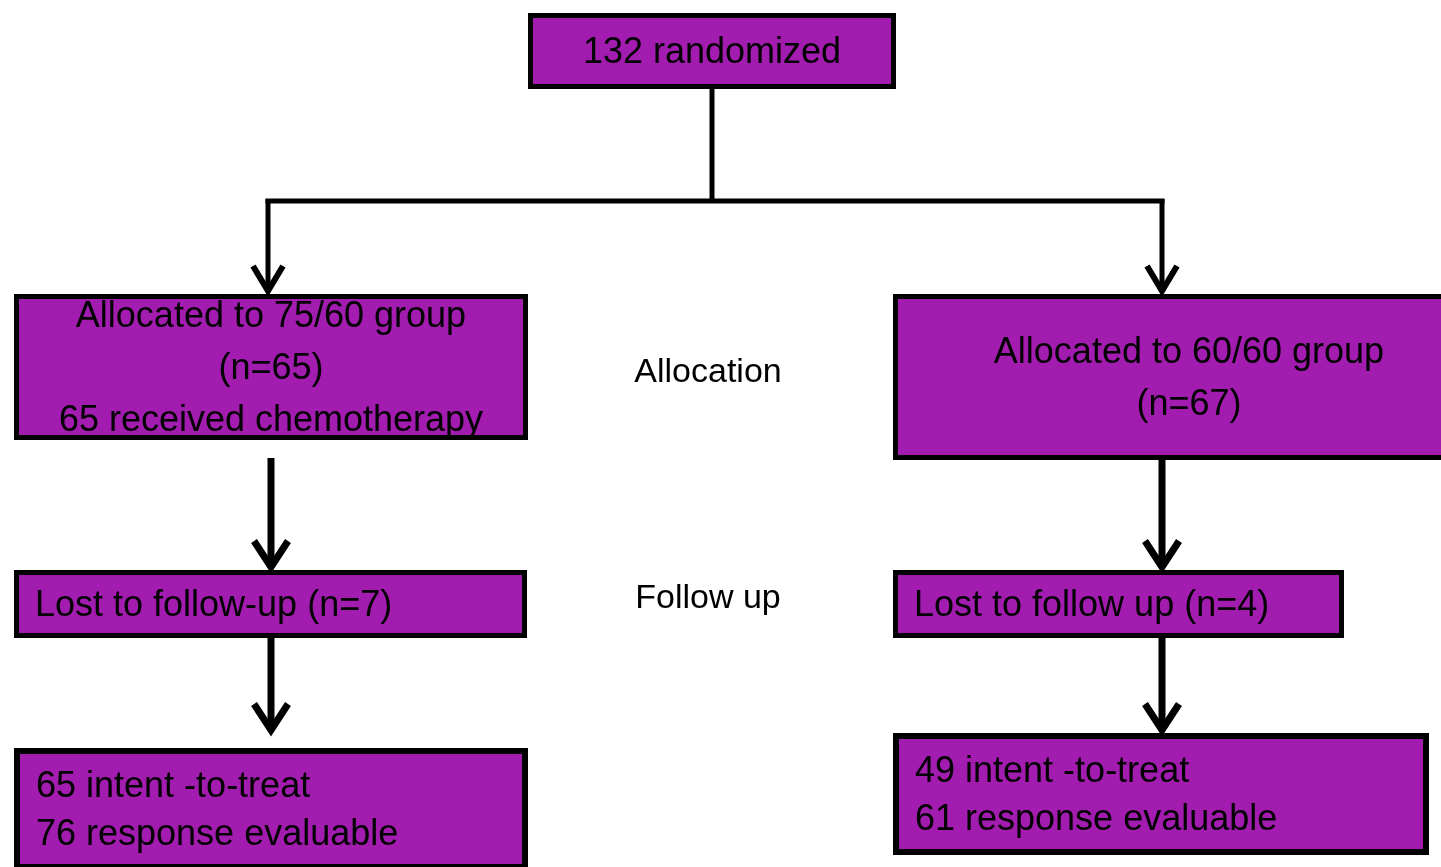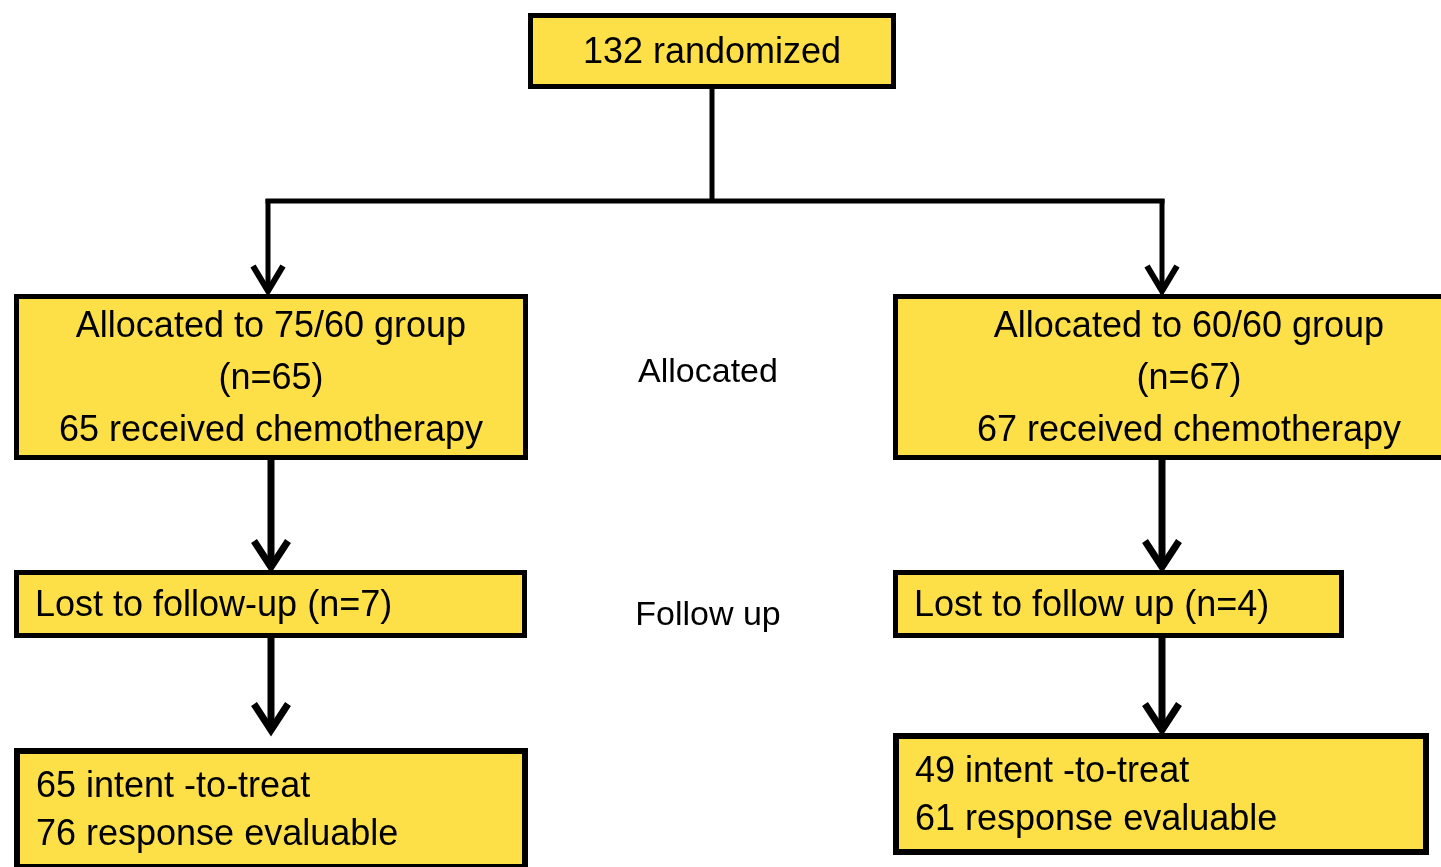--- a/index.html
+++ b/index.html
@@ -28,42 +28,42 @@
   .connectors path {
     stroke: #000000;
     fill: none;
     stroke-linejoin: miter;
     stroke-miterlimit: 6;
   }
   .fbox {
     position: absolute;
     box-sizing: border-box;
     border: 5px solid #000000;
-    background: #fde047;
+    background: #a21caf;
     display: flex;
     flex-direction: column;
     justify-content: center;
     font-size: 36px;
     line-height: 50px;
   }
   .fbox.centered {
     align-items: center;
     text-align: center;
   }
   .fbox.leftalign {
     align-items: flex-start;
     text-align: left;
     padding-left: 16px;
     padding-right: 22px;
   }
   .box-randomized {
     left: 528px; top: 13px; width: 368px; height: 76px;
   }
   .box-left-allocation {
-    left: 14px; top: 294px; width: 514px; height: 166px;
+    left: 14px; top: 294px; width: 514px; height: 146px;
     line-height: 52px;
   }
   .box-right-allocation {
     left: 893px; top: 294px; width: 592px; height: 166px;
     line-height: 52px;
   }
   .box-left-followup {
     left: 14px; top: 570px; width: 513px; height: 68px;
   }
   .box-right-followup {
@@ -81,21 +81,21 @@
   }
   .stage-label {
     position: absolute;
     left: 558px;
     width: 300px;
     text-align: center;
     font-size: 34px;
     line-height: 40px;
   }
   .stage-allocation { top: 350px; }
-  .stage-followup   { top: 593px; }
+  .stage-followup   { top: 576px; }
   .stage-analysis   { top: 778px; }
 </style>
 </head>
 <body>
 
 <div class="canvas">
 
   <svg class="connectors" viewBox="0 0 1441 867" xmlns="http://www.w3.org/2000/svg">
 
     <line x1="712" y1="86" x2="712" y2="203" stroke-width="5"></line>
@@ -127,37 +127,36 @@
 
   <div class="fbox centered box-left-allocation">
     <div>Allocated to 75/60 group</div>
     <div>(n=65)</div>
     <div>65 received chemotherapy</div>
   </div>
 
   <div class="fbox centered box-right-allocation">
     <div>Allocated to 60/60 group</div>
     <div>(n=67)</div>
-    <div>67 received chemotherapy</div>
   </div>
 
   <div class="fbox leftalign box-left-followup">
     <div>Lost to follow-up (n=7)</div>
   </div>
 
   <div class="fbox leftalign box-right-followup">
     <div>Lost to follow up (n=4)</div>
   </div>
 
   <div class="fbox leftalign box-left-analysis">
     <div>65 intent -to-treat</div>
     <div>76 response evaluable</div>
   </div>
 
   <div class="fbox leftalign box-right-analysis">
     <div>49 intent -to-treat</div>
     <div>61 response evaluable</div>
   </div>
 
-  <div class="stage-label stage-allocation">Allocated</div>
+  <div class="stage-label stage-allocation">Allocation</div>
   <div class="stage-label stage-followup">Follow up</div>
 
 </div>
 
 </body></html>

